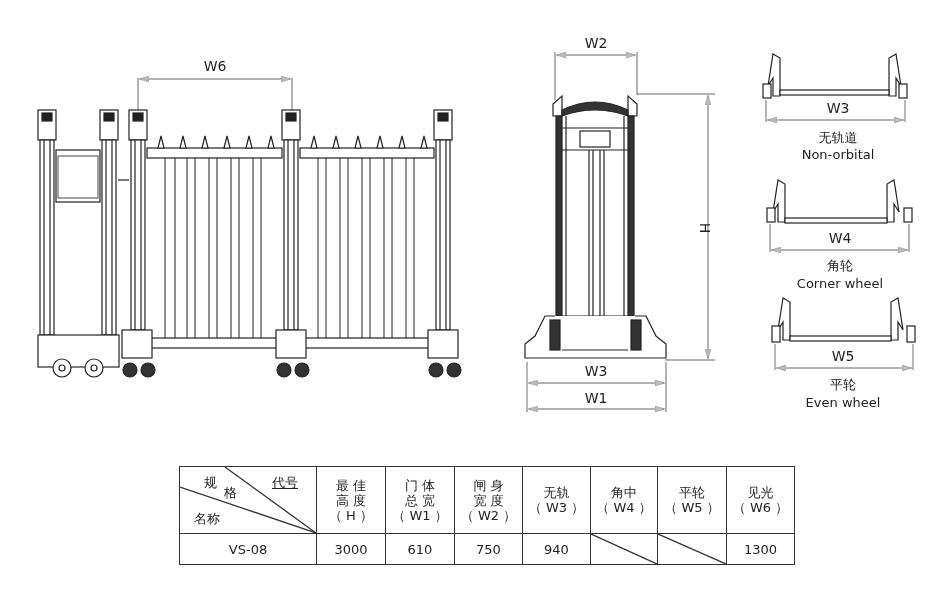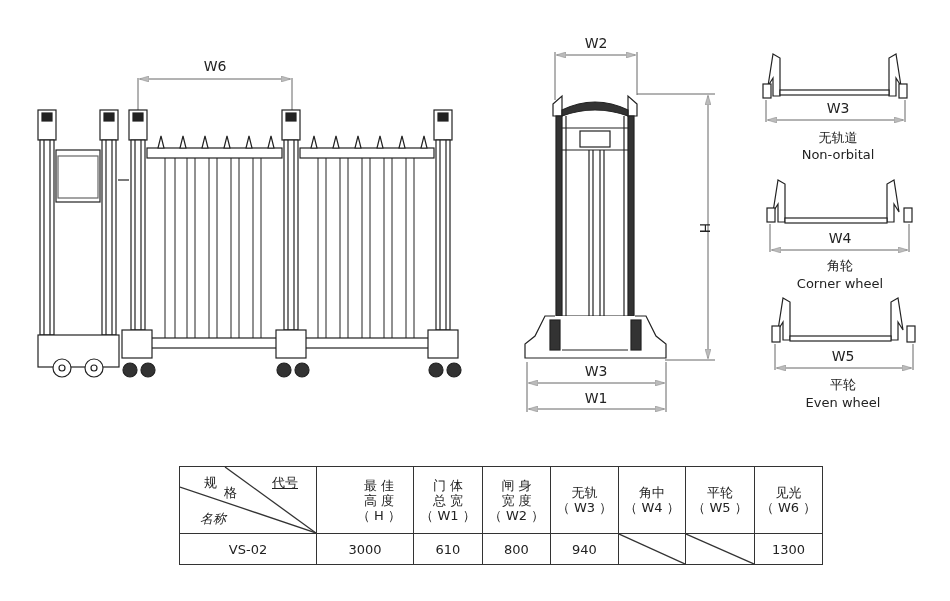--- a/index.html
+++ b/index.html
@@ -222,24 +222,24 @@
       <tr class="hdr">
     <td style="width:136px;" class="diag">
       <div style="position:relative;width:136px;height:66px;">
         <svg width="136" height="66" style="position:absolute;left:0;top:0;">
           <line x1="45" y1="0" x2="136" y2="66" stroke="#333" stroke-width="1.3"></line>
           <line x1="0" y1="20" x2="136" y2="66" stroke="#333" stroke-width="1.3"></line>
         </svg>
         <span class="hx" style="left:24px;top:8px;">规</span>
         <span class="hx" style="left:44px;top:18px;">格</span>
         <span class="hx" style="left:92px;top:8px;text-decoration:underline;">代号</span>
-        <span class="hx" style="left:20px;top:44px;font-style:italic;">名称</span>
+        <span class="hx" style="left:14px;top:44px;">名称</span>
       </div>
     </td>
-    <td style="width:68px;padding-left:28px;">
+    <td style="width:68px;">
       <div>最  佳</div>
       <div>高  度</div>
       <div>（ H ）</div>
     </td>
     <td style="width:68px;">
       <div>门  体</div>
       <div>总  宽</div>
       <div>（ W1 ）</div>
     </td>
     <td style="width:67px;margin-left:44px;">
@@ -258,24 +258,24 @@
     <td style="width:68px;">
       <div>平轮</div>
       <div>（ W5 ）</div>
     </td>
     <td style="width:67px;">
       <div>见光</div>
       <div>（ W6 ）</div>
     </td>
   </tr>
   <tr class="row">
-    <td>VS-02</td>
+    <td>VS-08</td>
     <td>3000</td>
     <td>610</td>
-    <td>800</td>
+    <td>750</td>
     <td>940</td>
     <td style="position:relative;">
       <svg width="66" height="30" style="position:absolute;left:0;top:0;">
             <line x1="0" y1="0" x2="66" y2="30" stroke="#333" stroke-width="1.3"></line>
           </svg>
     </td>
     <td style="position:relative;">
       <svg width="68" height="30" style="position:absolute;left:0;top:0;">
             <line x1="0" y1="0" x2="68" y2="30" stroke="#333" stroke-width="1.3"></line>
           </svg>

